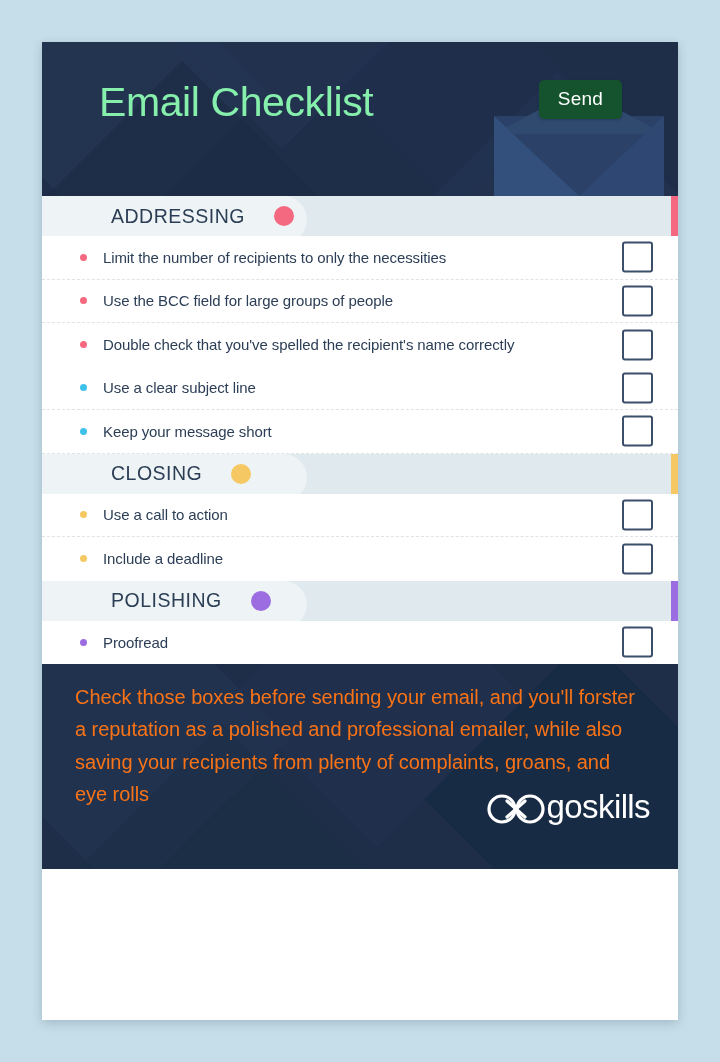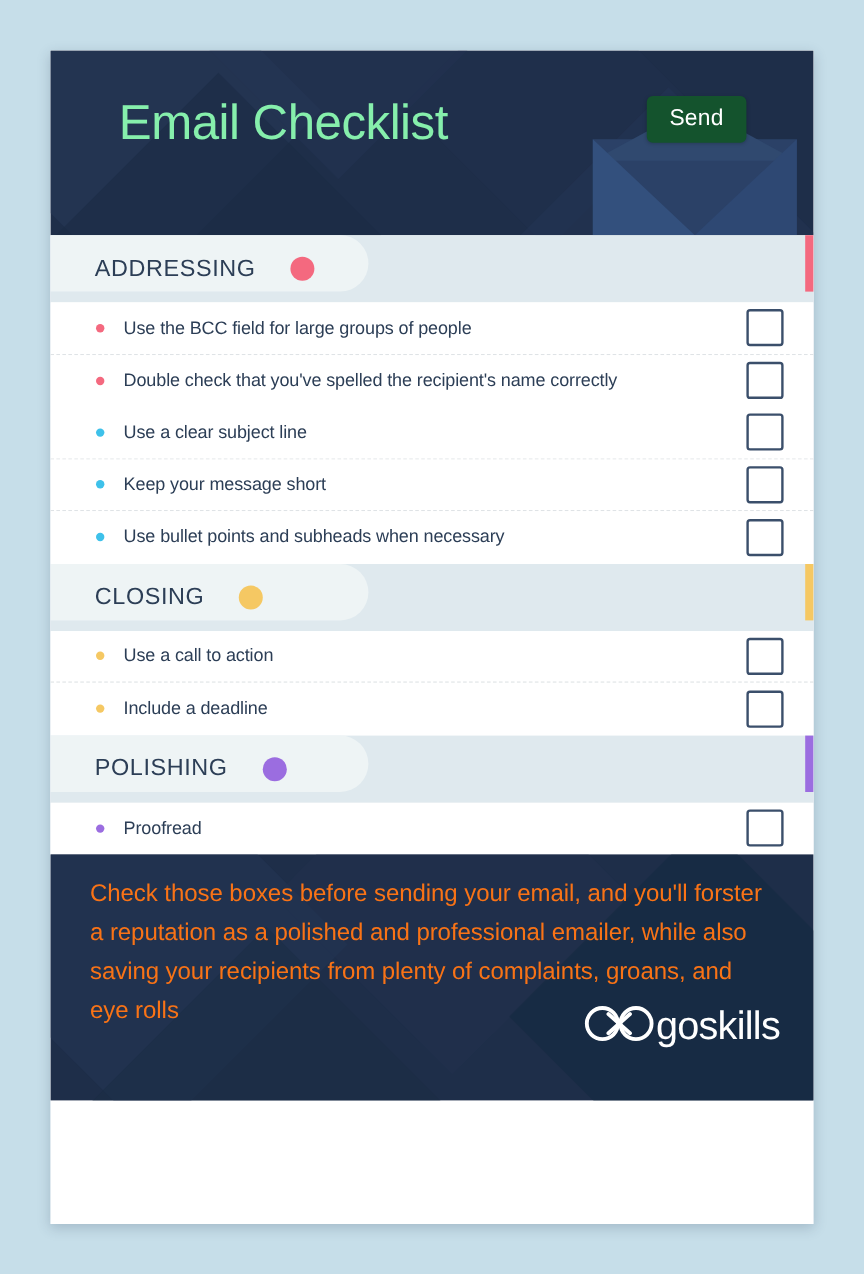--- a/index.html
+++ b/index.html
@@ -93,24 +93,25 @@
     position:absolute; left:58px; top:90px;
     color:#e4eaf2;
     font-size:17.5px;
     letter-spacing:-.1px;
     z-index:4;
   }
 
   
   .sec-head {
     position:relative;
-    height:56px;
+    height:40px;
     background:#dfe9ee;
     display:flex;
     align-items:center;
+    padding-left:32px;
   }
   .sec-pill {
     position:absolute; left:0; top:0;
     height:47px; width:265px;
     background:#eef4f5;
     border-top-right-radius:24px;
     border-bottom-right-radius:24px;
   }
   .sec-name {
     position:relative;
@@ -182,21 +183,21 @@
     position:relative;
     margin:17px 36px 0 33px;
     color:#f97316;
     font-size:20px;
     line-height:1.62;
     letter-spacing:-.05px;
     z-index:3;
   }
   .logo {
     position:absolute; right:28px; bottom:43px;
-    display:flex; align-items:flex-start; 
+    display:flex; align-items:flex-end; 
     z-index:3;
   }
   .logo-text {
     color:#ffffff;
     font-size:33px;
     letter-spacing:-.6px;
   }
   .logo-text .thin { font-weight:300; }
 </style>
 </head>
@@ -226,41 +227,41 @@
 
     <div id="sections">
         <div class="sec-head">
           <div class="sec-pill"></div>
           <div class="sec-name">ADDRESSING</div>
           <div class="sec-dot" style="background:#f4697f"></div>
           <div class="sec-bar" style="background:#f4697f"></div>
         </div>
         <div class="item">
           <div class="bullet" style="background:#f4697f"></div>
+          <div class="item-text">Limit the number of recipients to only the necessities</div>
+          <div class="checkbox"></div>
+        </div>
+        <div class="item">
+          <div class="bullet" style="background:#f4697f"></div>
           <div class="item-text">Use the BCC field for large groups of people</div>
           <div class="checkbox"></div>
         </div>
         <div class="item last">
           <div class="bullet" style="background:#f4697f"></div>
           <div class="item-text">Double check that you've spelled the recipient's name correctly</div>
           <div class="checkbox"></div>
         </div>
         <div class="item">
           <div class="bullet" style="background:#3ec1ea"></div>
           <div class="item-text">Use a clear subject line</div>
           <div class="checkbox"></div>
         </div>
         <div class="item">
           <div class="bullet" style="background:#3ec1ea"></div>
           <div class="item-text">Keep your message short</div>
-          <div class="checkbox"></div>
-        </div>
-        <div class="item last">
-          <div class="bullet" style="background:#3ec1ea"></div>
-          <div class="item-text">Use bullet points and subheads when necessary</div>
           <div class="checkbox"></div>
         </div>
         <div class="sec-head">
           <div class="sec-pill"></div>
           <div class="sec-name">CLOSING</div>
           <div class="sec-dot" style="background:#f5c863"></div>
           <div class="sec-bar" style="background:#f5c863"></div>
         </div>
         <div class="item">
           <div class="bullet" style="background:#f5c863"></div>

